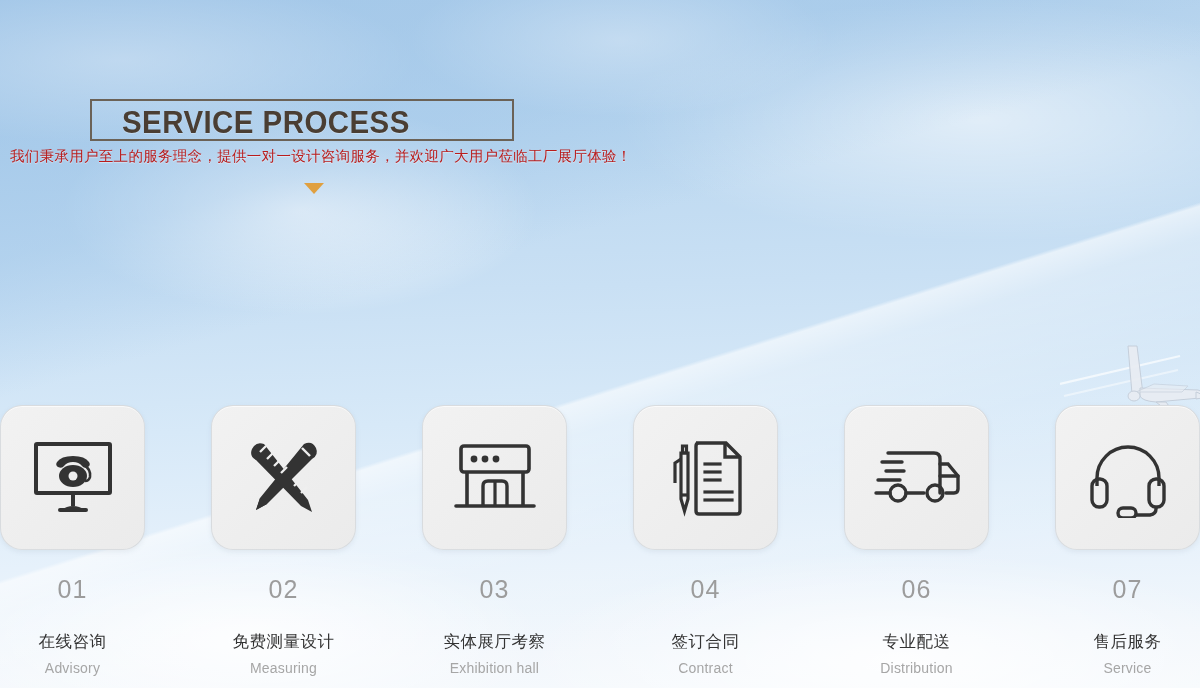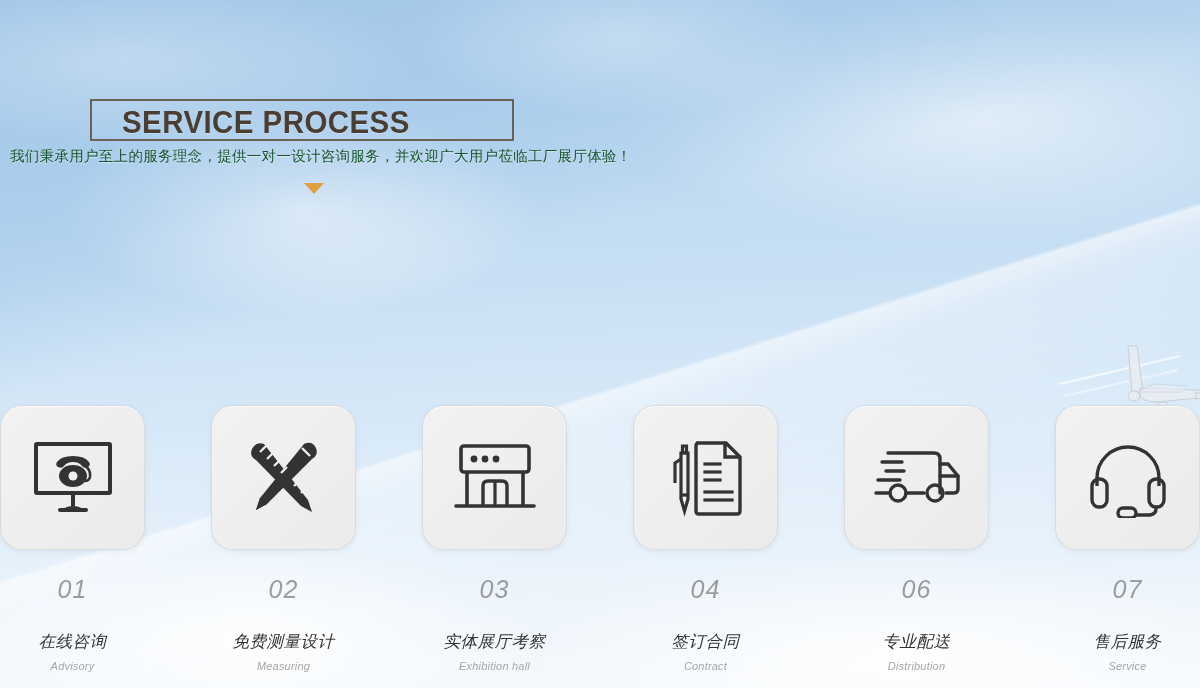--- a/index.html
+++ b/index.html
@@ -55,35 +55,35 @@
     color:#4a3e33; transform:scaleX(.92); transform-origin:left center;
     white-space:nowrap;
     text-shadow:0 1px 0 rgba(255,255,255,.25);
   }
   .t-cn {
     font-size:30px; font-weight:bold; color:#d98127;
     letter-spacing:1px; white-space:nowrap;
   }
   .subtitle {
     position:absolute; left:10px; top:147px; width:900px;
-    font-size:14.5px; color:#14532d; letter-spacing:.3px; white-space:nowrap;
+    font-size:14.5px; color:#b91c1c; letter-spacing:.3px; white-space:nowrap;
     text-shadow:0 1px 1px rgba(255,255,255,.5);
   }
   .arrow-mark {
     position:absolute; left:304px; top:183px;
     width:0; height:0;
     border-left:10px solid transparent;
     border-right:10px solid transparent;
     border-top:11px solid #e0a040;
   }
 
   
   .steps {
     position:absolute; left:0; top:405px; width:1200px; height:283px;
-    display:flex; justify-content:space-between;font-style:italic;
+    display:flex; justify-content:space-between;
   }
   .step {
     width:145px; display:flex; flex-direction:column; align-items:center;
   }
   .card {
     width:145px; height:145px; border-radius:22px;
     background:linear-gradient(135deg,#f2f2f2 0%, #eeeeee 55%, #ebebeb 100%);
     border:1px solid rgba(210,214,218,.75);
     box-shadow:0 2px 5px rgba(120,140,160,.12), inset 0 1px 0 rgba(255,255,255,.7);
     display:flex; align-items:center; justify-content:center;
@@ -91,21 +91,21 @@
   .card svg { display:block; }
   .num {
     margin-top:27px; font-size:25px; color:#9c9c9c; letter-spacing:1px;
     line-height:1; font-weight:normal;
   }
   .cn {
     margin-top:31px; font-size:16.5px; color:#333333; letter-spacing:.5px;
     line-height:1; white-space:nowrap;
   }
   .en {
-    margin-top:11px; font-size:11px; color:#a6a6a6; letter-spacing:.2px;
+    margin-top:11px; font-size:14px; color:#a6a6a6; letter-spacing:.2px;
     line-height:1; white-space:nowrap;
   }
 </style>
 </head>
 <body>
 
 <div class="sky"></div>
 <div class="band2"></div>
 <div class="band"></div>
 

